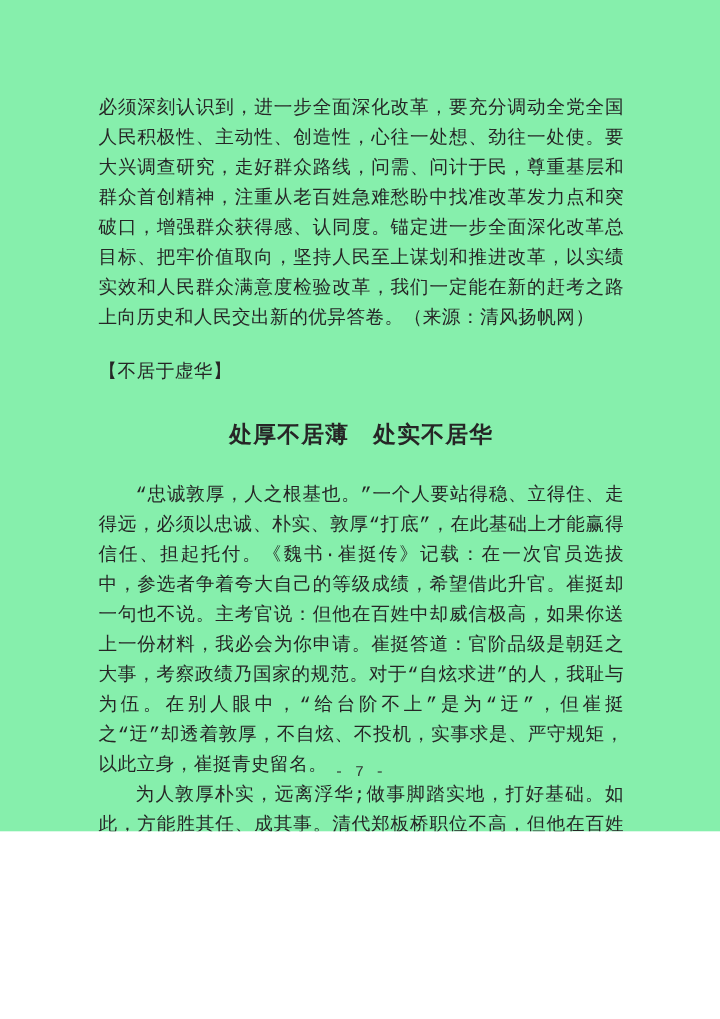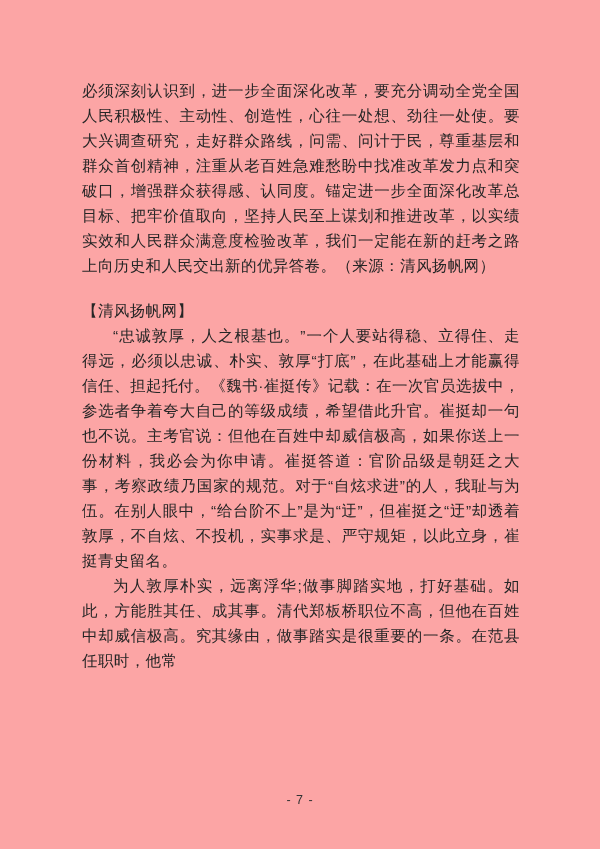--- a/index.html
+++ b/index.html
@@ -3,26 +3,26 @@
 <meta charset="utf-8">
 <style>
   html, body {
     margin: 0;
     padding: 0;
     background: #ffffff;
   }
   .page {
     position: relative;
     width: 600px;
-    height: 849px;
+    height: 693px;
     margin: 0 auto;
-    background: #fca5a5;
+    background: #86efac;
     box-sizing: border-box;
     padding: 78px 80px 0 82px;
-    font-family: Liberation Sans, sans-serif;
+    font-family: Liberation Mono, monospace;
     color: #262626;
     overflow: hidden;
   }
   .para {
     margin: 0;
     font-size: 15.5px;
     line-height: 25px;
     letter-spacing: 0.4px;
     text-align: justify;
   }
@@ -54,22 +54,23 @@
     letter-spacing: 1px;
     color: #333333;
   }
 </style>
 </head>
 <body>
 
 <div class="page">
   <p class="para">必须深刻认识到，进一步全面深化改革，要充分调动全党全国人民积极性、主动性、创造性，心往一处想、劲往一处使。要大兴调查研究，走好群众路线，问需、问计于民，尊重基层和群众首创精神，注重从老百姓急难愁盼中找准改革发力点和突破口，增强群众获得感、认同度。锚定进一步全面深化改革总目标、把牢价值取向，坚持人民至上谋划和推进改革，以实绩实效和人民群众满意度检验改革，我们一定能在新的赶考之路上向历史和人民交出新的优异答卷。（来源：清风扬帆网）</p>
 
-  <p class="section-heading">【清风扬帆网】</p>
+  <p class="section-heading">【不居于虚华】</p>
 
+  <h1 class="article-title">处厚不居薄　处实不居华</h1>
 
 
   <p class="para indent">“忠诚敦厚，人之根基也。”一个人要站得稳、立得住、走得远，必须以忠诚、朴实、敦厚“打底”，在此基础上才能赢得信任、担起托付。《魏书·崔挺传》记载：在一次官员选拔中，参选者争着夸大自己的等级成绩，希望借此升官。崔挺却一句也不说。主考官说：但他在百姓中却威信极高，如果你送上一份材料，我必会为你申请。崔挺答道：官阶品级是朝廷之大事，考察政绩乃国家的规范。对于“自炫求进”的人，我耻与为伍。在别人眼中，“给台阶不上”是为“迂”，但崔挺之“迂”却透着敦厚，不自炫、不投机，实事求是、严守规矩，以此立身，崔挺青史留名。</p>
 
   <p class="para indent">为人敦厚朴实，远离浮华;做事脚踏实地，打好基础。如此，方能胜其任、成其事。清代郑板桥职位不高，但他在百姓中却威信极高。究其缘由，做事踏实是很重要的一条。在范县任职时，他常</p>
 
   <div class="page-number">- 7 -</div>
 </div>
 
 </body></html>

